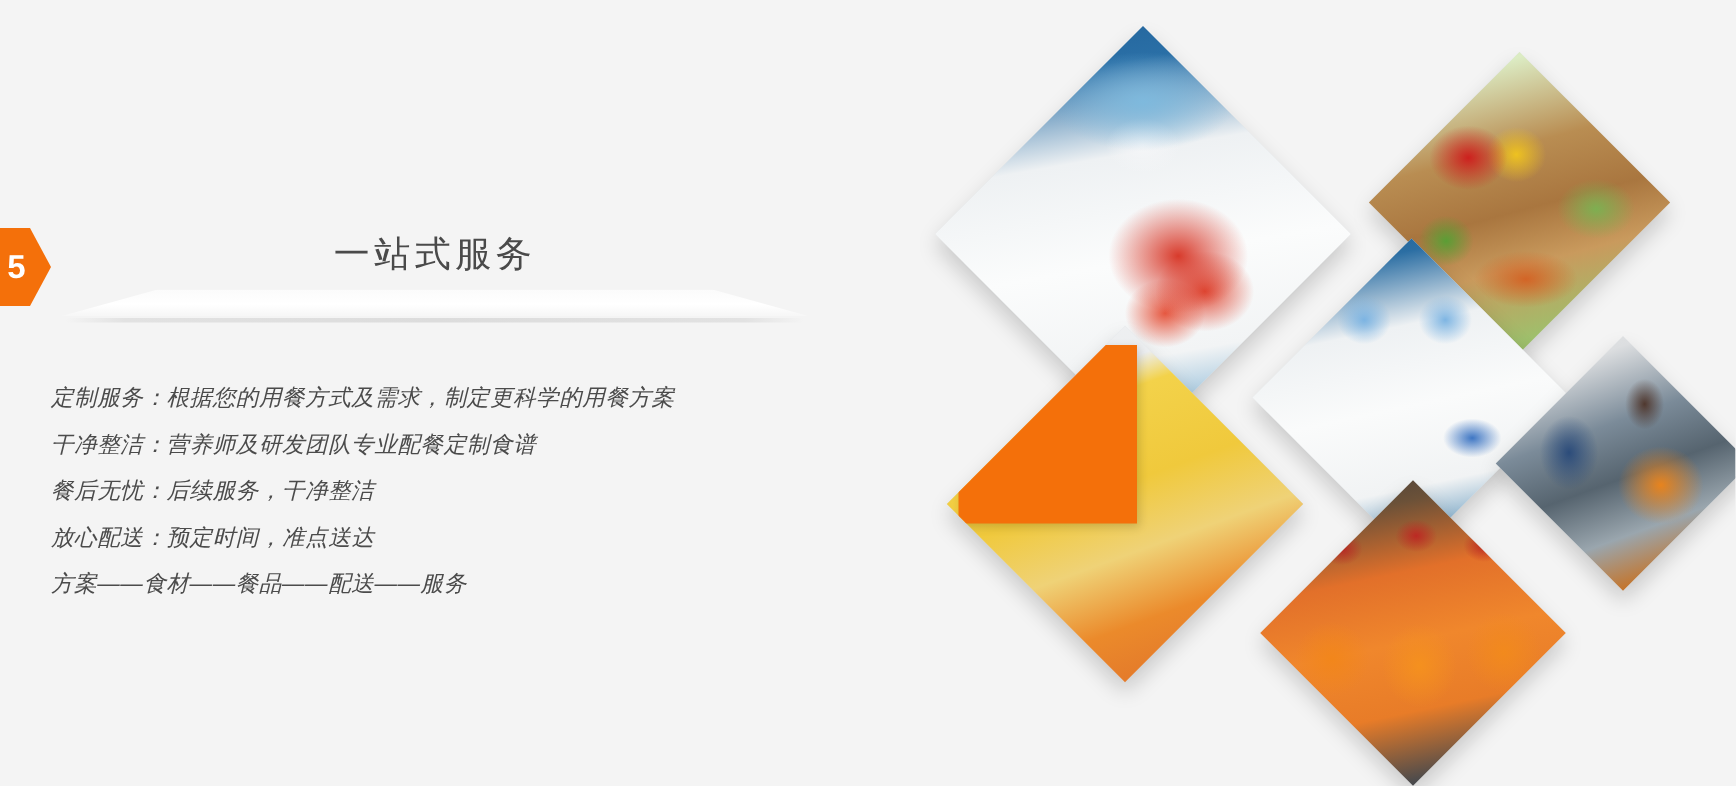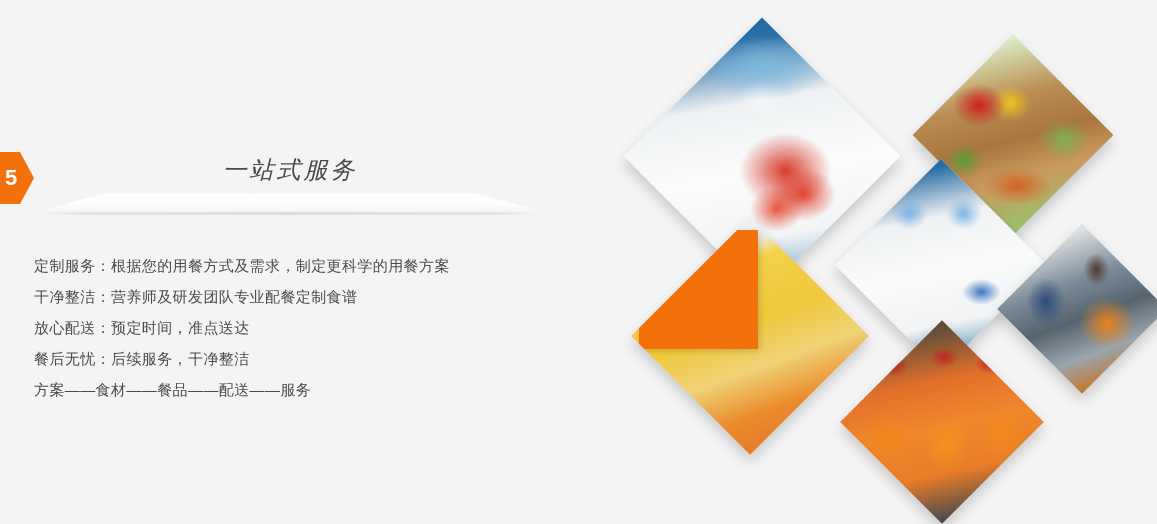--- a/index.html
+++ b/index.html
@@ -60,21 +60,20 @@
     position: absolute;
     left: 40px;
     top: 157px;
     width: 500px;
     text-align: center;
     color: #4a4a4a;
     font-size: 24px;
     letter-spacing: 3px;
     line-height: 1.1;
     white-space: nowrap;
-    font-style: italic;
   }
 
   
   .shelf-wrap {
     position: absolute;
     left: 40px;
     top: 193px;
     width: 500px;
     height: 24px;
   }
@@ -96,20 +95,21 @@
     background: linear-gradient(to right, #f4f4f4 0%, #e2e2e2 8%, #dcdcdc 50%, #e2e2e2 92%, #f4f4f4 100%);
     border-radius: 2px;
   }
 
   
   .body-copy {
     position: absolute;
     left: 34px;
     top: 250px;
     width: 520px;
+    font-style: italic;
   }
   .copy-line {
     color: #4b4b4b;
     font-size: 15px;
     line-height: 31px;
     white-space: nowrap;
     letter-spacing: 0.4px;
   }
 
   
@@ -213,22 +213,22 @@
     <div class="section-title">一站式服务</div>
 
     <div class="shelf-wrap">
       <div class="shelf-top"></div>
       <div class="shelf-line"></div>
     </div>
 
     <div class="body-copy">
       <div class="copy-line">定制服务：根据您的用餐方式及需求，制定更科学的用餐方案</div>
       <div class="copy-line">干净整洁：营养师及研发团队专业配餐定制食谱</div>
+      <div class="copy-line">餐后无忧：后续服务，干净整洁</div>
       <div class="copy-line">放心配送：预定时间，准点送达</div>
-      <div class="copy-line">餐后无忧：后续服务，干净整洁</div>
       <div class="copy-line">方案——食材——餐品——配送——服务</div>
     </div>
 
   </div>
 
   <div class="collage">
 
     <div class="diamond" style="left:42px; top:58px; width:196px; height:196px;">
       <div class="inner ph-chef-tomato"></div>
     </div>

